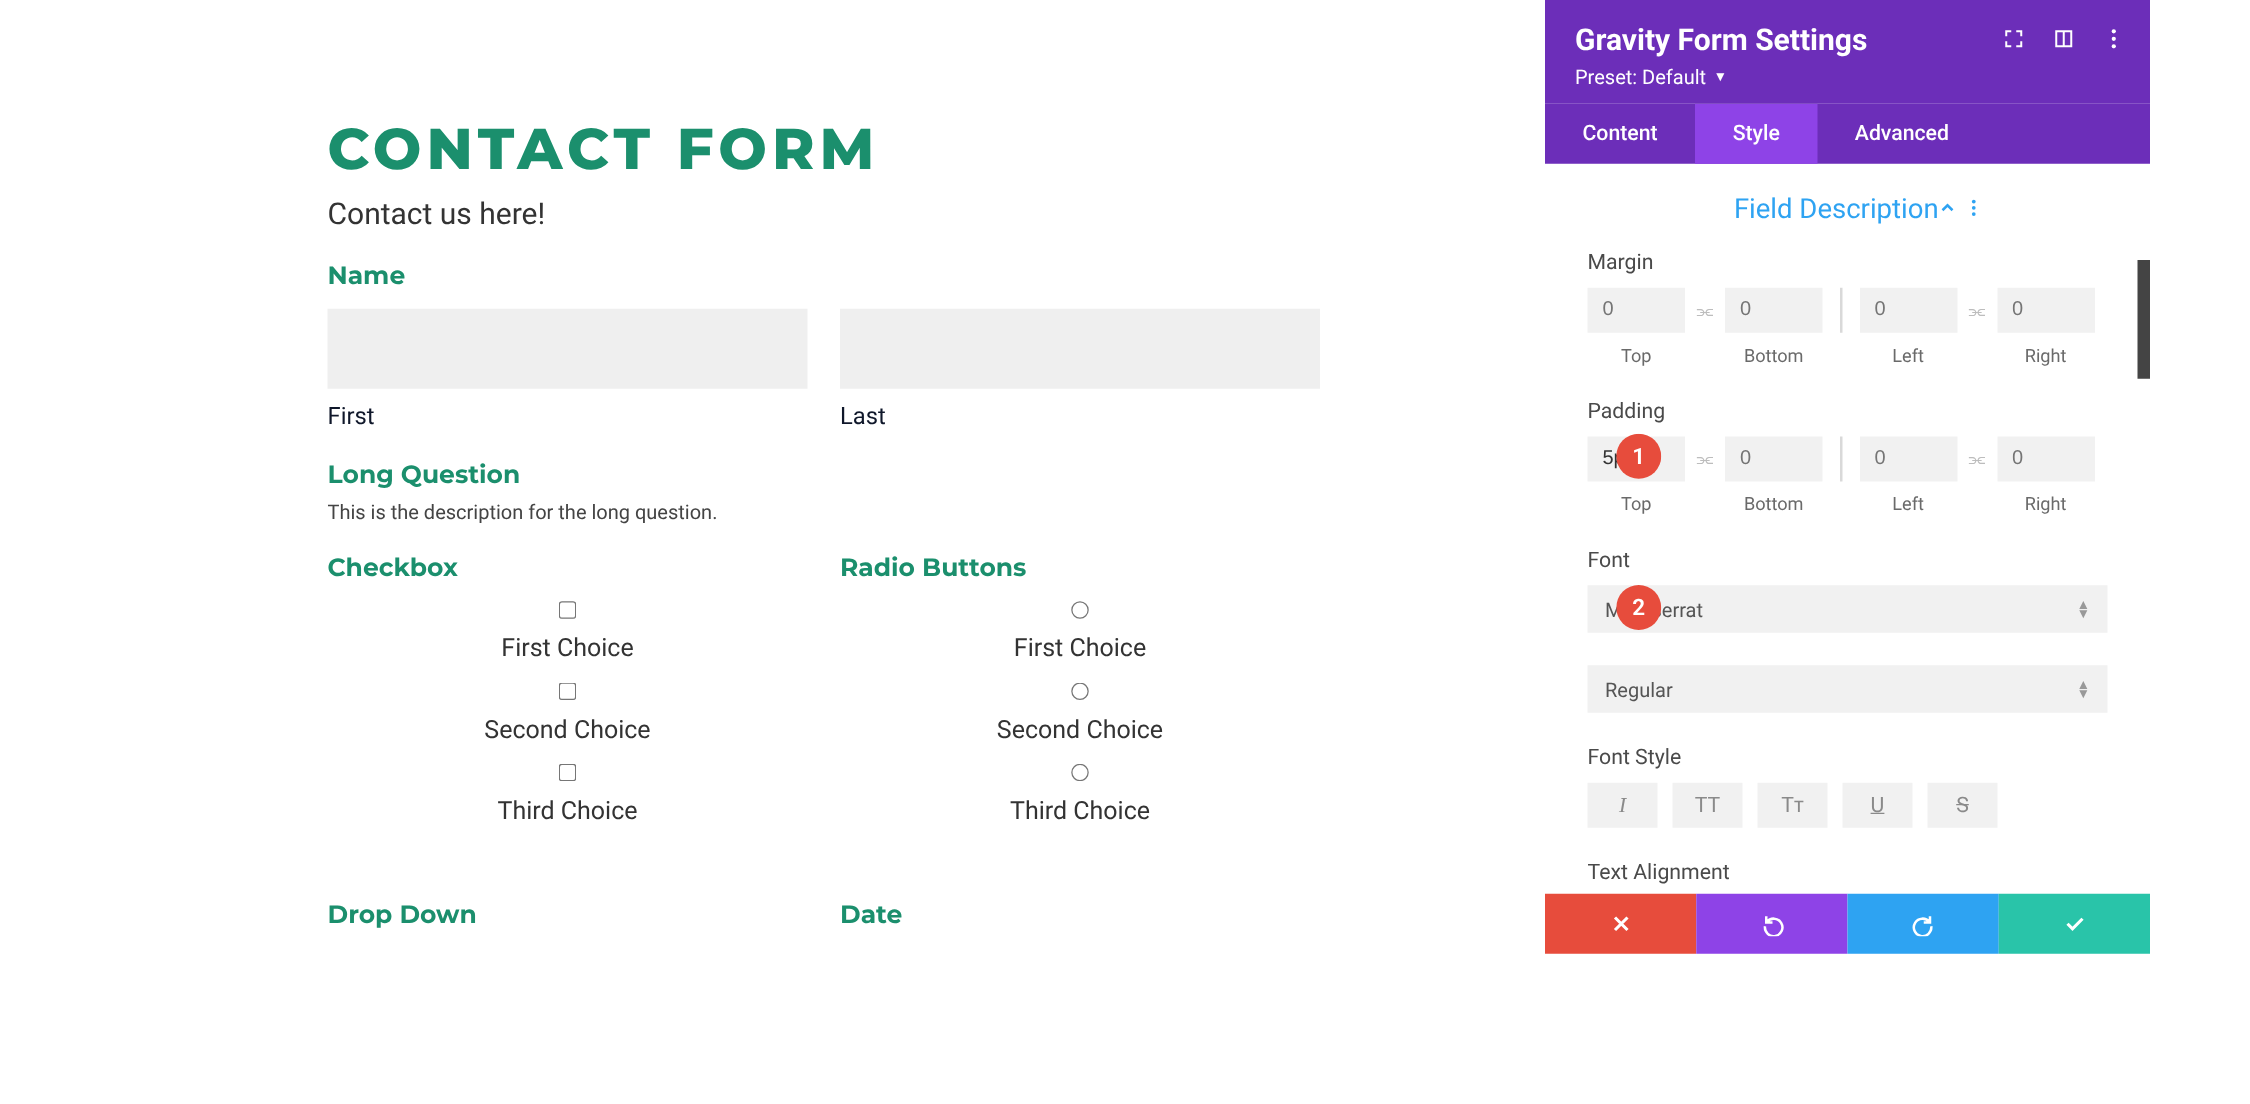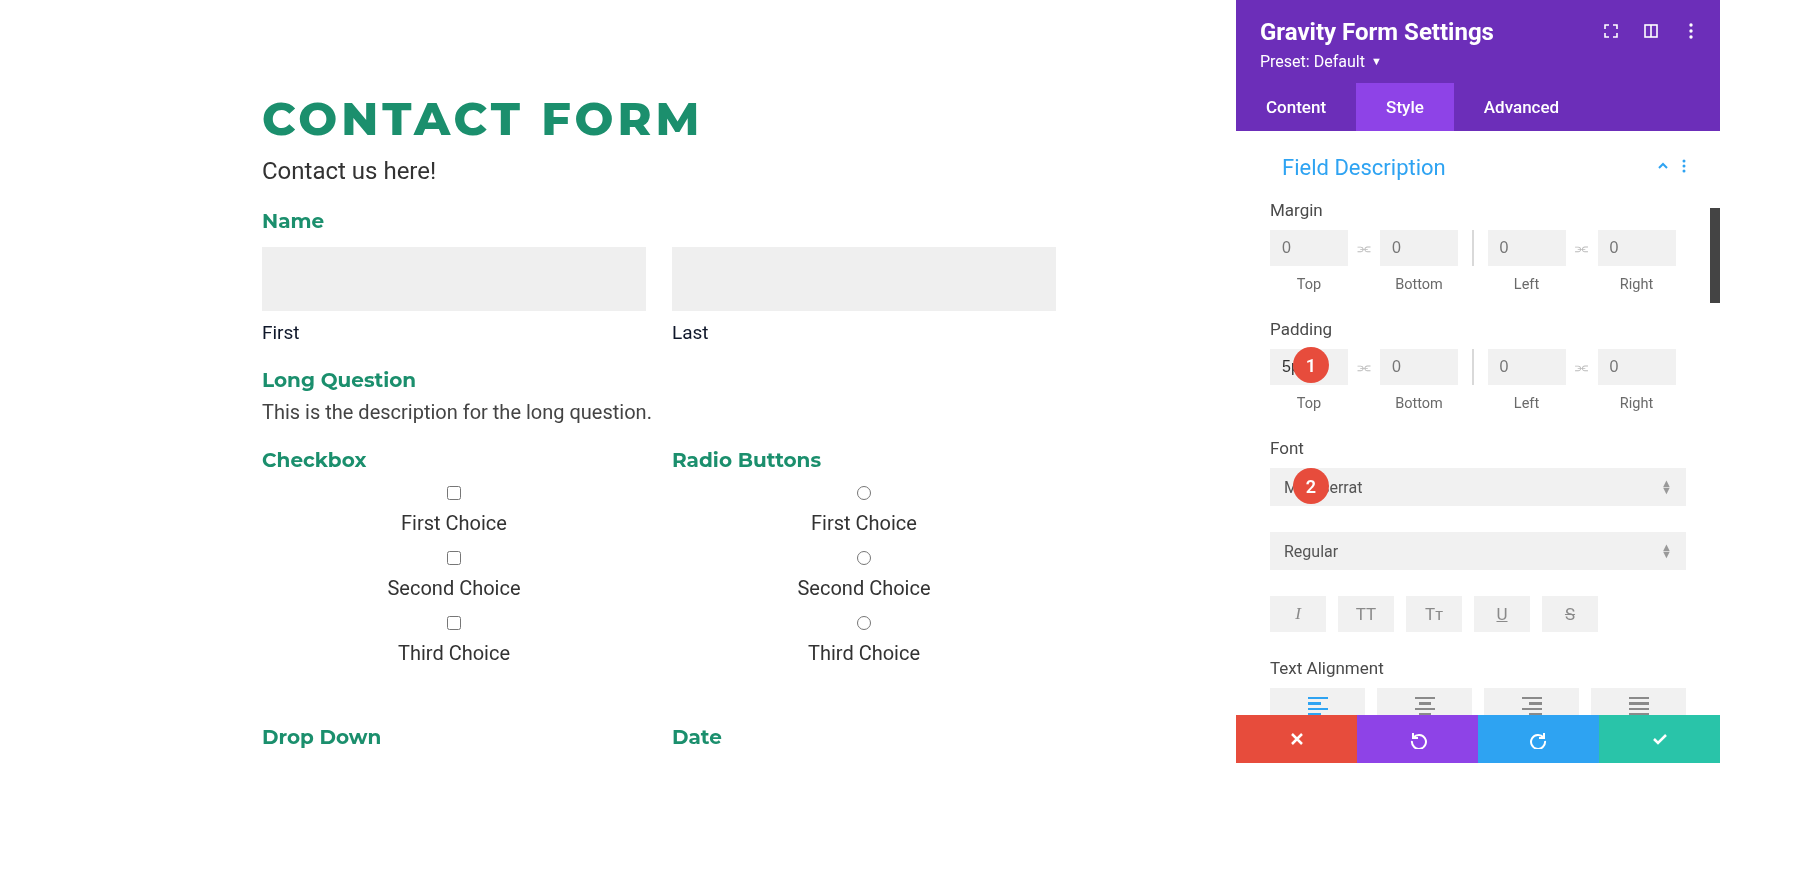--- a/index.html
+++ b/index.html
@@ -4,21 +4,21 @@
 <style>
 * { margin: 0; padding: 0; box-sizing: border-box; }
 body { font-family: -apple-system, BlinkMacSystemFont, "Segoe UI", Roboto, sans-serif; width: 1800px; height: 883px; position: relative; background: #fff; overflow: hidden; }
 
 
 .form-area { position: absolute; left: 0; top: 0; width: 1316px; height: 883px; padding: 90px 260px 0 262px; }
 .form-title { font-family: Montserrat, sans-serif; font-size: 46px; font-weight: 800; color: #1b8f6d; letter-spacing: 4px; }
 .form-subtitle { font-size: 24px; color: #333; margin-top: 10px; }
 .field { margin-top: 24px; }
 .field-label { font-family: Montserrat, sans-serif; font-size: 20px; font-weight: 700; color: #1b8f6d; margin-bottom: 14px; }
-.field-desc { font-size: 20px; color: #444; margin-bottom: 14px; margin-top: -6px; }
+.field-desc { font-size: 16px; color: #444; margin-bottom: 14px; margin-top: -6px; }
 .name-row { display: flex; gap: 26px; }
 .name-col { flex: 1; }
 .text-input { width: 100%; height: 64px; background: #efefef; border: none; font-size: 18px; padding: 0 18px; }
 .sublabel { font-size: 19px; color: #0f172a; margin-top: 10px; }
 .textarea { width: 100%; height: 114px; background: #efefef; border: none; font-size: 20px; padding: 18px 20px; color: #888; resize: none; }
 .two-col { display: flex; gap: 26px; }
 .col { flex: 1; }
 .choice-list { list-style: none; }
 .choice-list li { display: flex; align-items: center; gap: 11px; font-size: 20px; color: #333; margin-bottom: 16px; flex-direction: column; }
 .choice-list input[type="checkbox"], .choice-list input[type="radio"] { width: 14px; height: 14px; }
@@ -32,21 +32,21 @@
 .panel-header { background: #6c2eb9; color: #fff; padding: 18px 24px 12px; position: relative; }
 .panel-title { font-size: 24px; font-weight: 700; }
 .panel-preset { font-size: 16px; margin-top: 6px; display: inline-flex; align-items: center; gap: 6px; }
 .panel-preset-arrow { font-size: 11px; }
 .panel-header-icons { position: absolute; right: 20px; top: 22px; display: flex; gap: 22px; }
 .panel-header-icons span { width: 18px; height: 18px; display: inline-flex; align-items: center; justify-content: center; cursor: pointer; }
 .tabs { display: flex; background: #6c2eb9; }
 .tab { flex: 0 0 auto; padding: 14px 30px; color: #fff; font-size: 17px; font-weight: 500; cursor: pointer; }
 .tab.active { background: #8e43e7; }
 .panel-body { flex: 1; overflow-y: auto; padding: 24px 34px 10px; position: relative; }
-.section-header { display: flex; align-items: center; justify-content: space-between; margin-bottom: 20px; margin-left: 12px; }
+.section-header { display: flex; align-items: center; justify-content: center; margin-bottom: 20px; margin-left: 12px; }
 .section-title { font-size: 22px; color: #2ea3f2; font-weight: 400; }
 .section-icons { display: flex; gap: 12px; color: #2ea3f2; }
 .prop-label { font-size: 17px; color: #4a4a4a; margin-bottom: 10px; }
 .prop-group { margin-bottom: 26px; }
 .quad { display: flex; align-items: flex-start; gap: 6px; }
 .quad-pair { display: flex; gap: 6px; align-items: flex-start; }
 .quad-sep { width: 1.5px; height: 36px; background: #d9d9d9; margin: 0 8px; }
 .num-col { display: flex; flex-direction: column; align-items: center; }
 .num-input { width: 78px; height: 36px; background: #f1f1f1; border: none; font-size: 16px; padding: 0 12px; color: #6a6a6a; }
 .num-input.filled { color: #333; }
@@ -278,20 +278,21 @@
       <div class="select-ctrl">
         <span>Regular</span>
         <span class="select-updown">
             <span>▲</span>
             <span>▼</span>
           </span>
       </div>
     </div>
 
     <div class="prop-group">
+      <div class="prop-label">Font Style</div>
       <div class="button-row">
         <div class="style-btn italic">I</div>
         <div class="style-btn">TT</div>
         <div class="style-btn">Tᴛ</div>
         <div class="style-btn underline">U</div>
         <div class="style-btn strike">S</div>
       </div>
     </div>
 
     <div class="prop-group">

